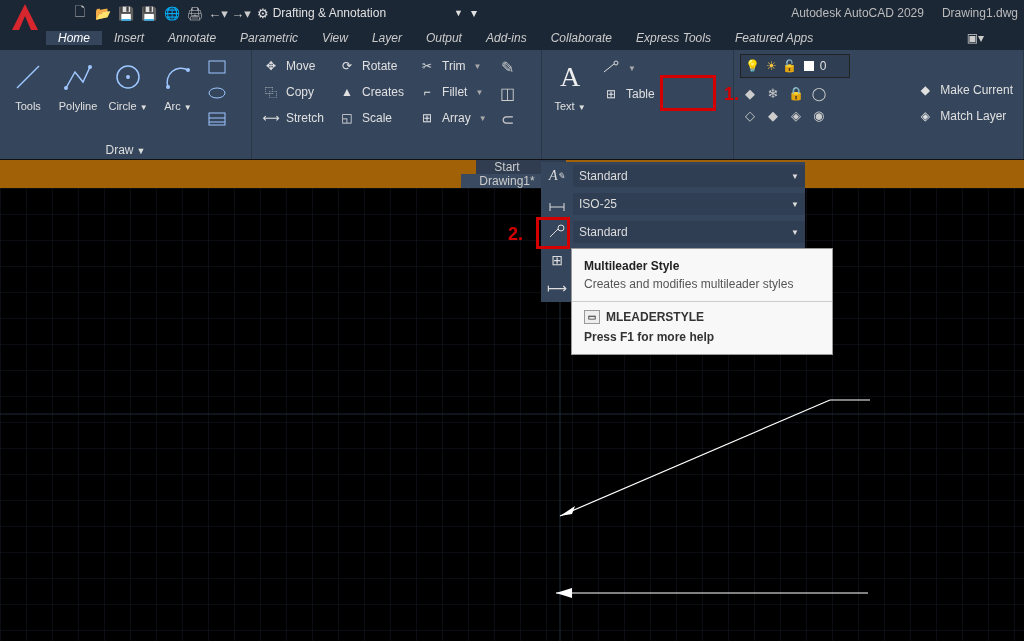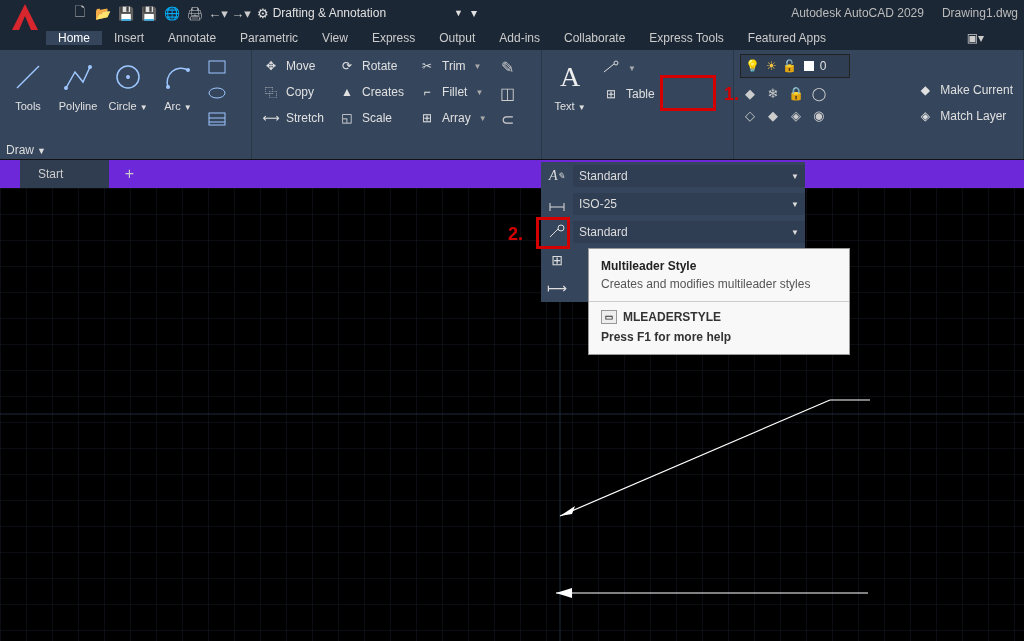--- a/index.html
+++ b/index.html
@@ -10,62 +10,62 @@
   .app-logo { width: 30px; height: 30px; position: relative; margin-right: 4px; z-index: 10; }
   .app-logo svg { position: absolute; top: 2px; left: 2px; }
   .qat { display: flex; gap: 3px; align-items: center; margin-left: 30px; }
   .qat-btn { width: 20px; height: 20px; display: flex; align-items: center; justify-content: center; font-size: 13px; color: #ccc; cursor: pointer; }
   .workspace-sel { display: flex; align-items: center; gap: 4px; margin-left: 6px; font-size: 12px; color: #e0e0e0; }
   .workspace-sel .gear { font-size: 13px; }
   .title-right { margin-left: auto; display: flex; gap: 18px; color: #bbb; }
 
   
   .tab-row { height: 24px; background: #1c2735; display: flex; align-items: center; padding-left: 46px; font-size: 12px; }
-  .tab-row .tab { padding: 0 12px; color: #ccc; cursor: pointer; }
+  .tab-row .tab { padding: 0 12px; color: #ccc; cursor: pointer; font-style: italic; }
   .tab-row .tab.active { background: #34455c; color: #fff; }
   .tab-row .tab-menu { margin-left: auto; padding-right: 40px; color: #ccc; }
 
   
   .ribbon { height: 110px; background: #34455c; display: flex; border-bottom: 1px solid #111; }
   .panel { border-right: 1px solid #2a3747; display: flex; flex-direction: column; padding: 4px 6px 0 6px; }
   .panel-body { flex: 1; display: flex; gap: 6px; align-items: flex-start; }
-  .panel-title { text-align: left; font-size: 12px; color: #ddd; padding: 4px 0 4px 0; margin-top: 9px; }
+  .panel-title { text-align: center; font-size: 12px; color: #ddd; padding: 4px 0 4px 0; margin-top: 9px; }
   .panel-title .caret { font-size: 9px; margin-left: 3px; }
 
   .big-btn { display: flex; flex-direction: column; align-items: center; width: 44px; gap: 4px; cursor: pointer; padding-top: 4px; }
   .big-btn .icon { height: 38px; display:flex; align-items:center; justify-content:center;}
   .big-btn .lbl { font-size: 11px; color: #e0e0e0; text-align: center; line-height: 1.1; }
 
   .stack { display: flex; flex-direction: column; gap: 2px; }
   .row-btn { display: flex; align-items: center; gap: 6px; height: 24px; padding: 0 4px; cursor: pointer; font-size: 12px; color: #e0e0e0; white-space: nowrap; }
   .row-btn .icon { width: 18px; text-align: center; }
   .row-btn .caret { font-size: 8px; color: #aaa; margin-left: 2px; }
 
   .mini-icons { display:flex; flex-direction:column; gap:4px; padding-top:2px; }
   .mini-icons div { width:22px; height:22px; display:flex; align-items:center; justify-content:center; }
 
   
-  .file-tabs { height: 28px; background: #6d28d9; display: flex; align-items: center; padding-left: 20px; font-size: 12px; }
+  .file-tabs { height: 28px; background: #a16207; display: flex; align-items: center; padding-left: 20px; font-size: 12px; flex-direction: column; }
   .file-tab { padding: 0 46px 0 18px; height: 100%; display: flex; align-items: center; color: #ccc; position: relative; cursor:pointer; background:#303d50; margin-right:2px;}
   .file-tab.active { background: #3a4a60; }
   .file-tab .close { position: absolute; right: 8px; font-size: 13px; color: #aaa; }
   .file-new { width: 28px; text-align: center; color: #ccc; font-size: 16px; cursor:pointer; margin-left:4px;}
 
   
   .canvas { position: absolute; left: 0; top: 188px; right: 0; bottom: 0; background: #000; }
 
   
   .anno-drop { position: absolute; left: 541px; top: 162px; width: 264px; background: #34455c; z-index: 50; }
   .anno-row { height: 28px; display: flex; align-items: center; }
   .anno-row .ico { width: 32px; display:flex; align-items:center; justify-content:center; color:#ddd; font-size:14px;}
   .anno-row select, .anno-row .sel { flex:1; height:22px; background:#2f3e52; border:none; color:#ddd; font-size:12px; padding:0 6px; display:flex; align-items:center; position:relative;}
   .anno-row .sel .caret { margin-left:auto; font-size:8px;}
 
   
-  .tooltip { position:absolute; left:588px; top:248px; width:262px; background:#f8f8f8; border:1px solid #999; padding:10px 12px; font-size:12px; color:#333; z-index:60;}
+  .tooltip { position:absolute; left:571px; top:248px; width:262px; background:#f8f8f8; border:1px solid #999; padding:10px 12px; font-size:12px; color:#333; z-index:60;}
   .tooltip .t-title { font-weight:bold; color:#222; margin-bottom:4px;}
   .tooltip .t-desc { color:#555; margin-bottom:10px;}
   .tooltip .t-sep { border-top:1px solid #ccc; margin: 8px -12px; }
   .tooltip .t-cmd { display:flex; align-items:center; gap:6px; font-weight:bold;}
   .tooltip .t-cmd .cmdico { width:16px; height:14px; background:#eee; border:1px solid #999; display:flex; align-items:center; justify-content:center; font-size:9px;}
   .tooltip .t-help { font-weight:bold; margin-top:6px;}
 
   
   .callout { position:absolute; border:3px solid #d40000; z-index:80;}
   .callout-label { position:absolute; color:#d40000; font-weight:bold; font-size:18px; z-index:81;}
@@ -103,21 +103,21 @@
     <span>Drawing1.dwg</span>
   </div>
 </div>
 
 <div class="tab-row">
   <div class="tab active">Home</div>
   <div class="tab">Insert</div>
   <div class="tab">Annotate</div>
   <div class="tab">Parametric</div>
   <div class="tab">View</div>
-  <div class="tab">Express</div>
+  <div class="tab">Layer</div>
   <div class="tab">Output</div>
   <div class="tab">Add-ins</div>
   <div class="tab">Collaborate</div>
   <div class="tab">Express Tools</div>
   <div class="tab">Featured Apps</div>
   <div class="tab-menu">▣▾</div>
 </div>
 
 <div class="ribbon">
 
@@ -297,20 +297,24 @@
           </div>
       </div>
     </div>
   </div>
 </div>
 
 <div class="file-tabs">
   <div class="file-tab">
       <span>Start</span>
     </div>
+  <div class="file-tab active">
+      <span>Drawing1*</span>
+      <span class="close">×</span>
+    </div>
   <div class="file-new">+</div>
 </div>
 
 <div class="canvas">
   <svg width="1024" height="453" style="position:absolute;left:0;top:0">
 
     <defs>
         <pattern id="g" width="26" height="26" patternUnits="userSpaceOnUse">
           <path d="M26 0 L0 0 0 26" fill="none" stroke="#141b24" stroke-width="1"></path>
         </pattern>

